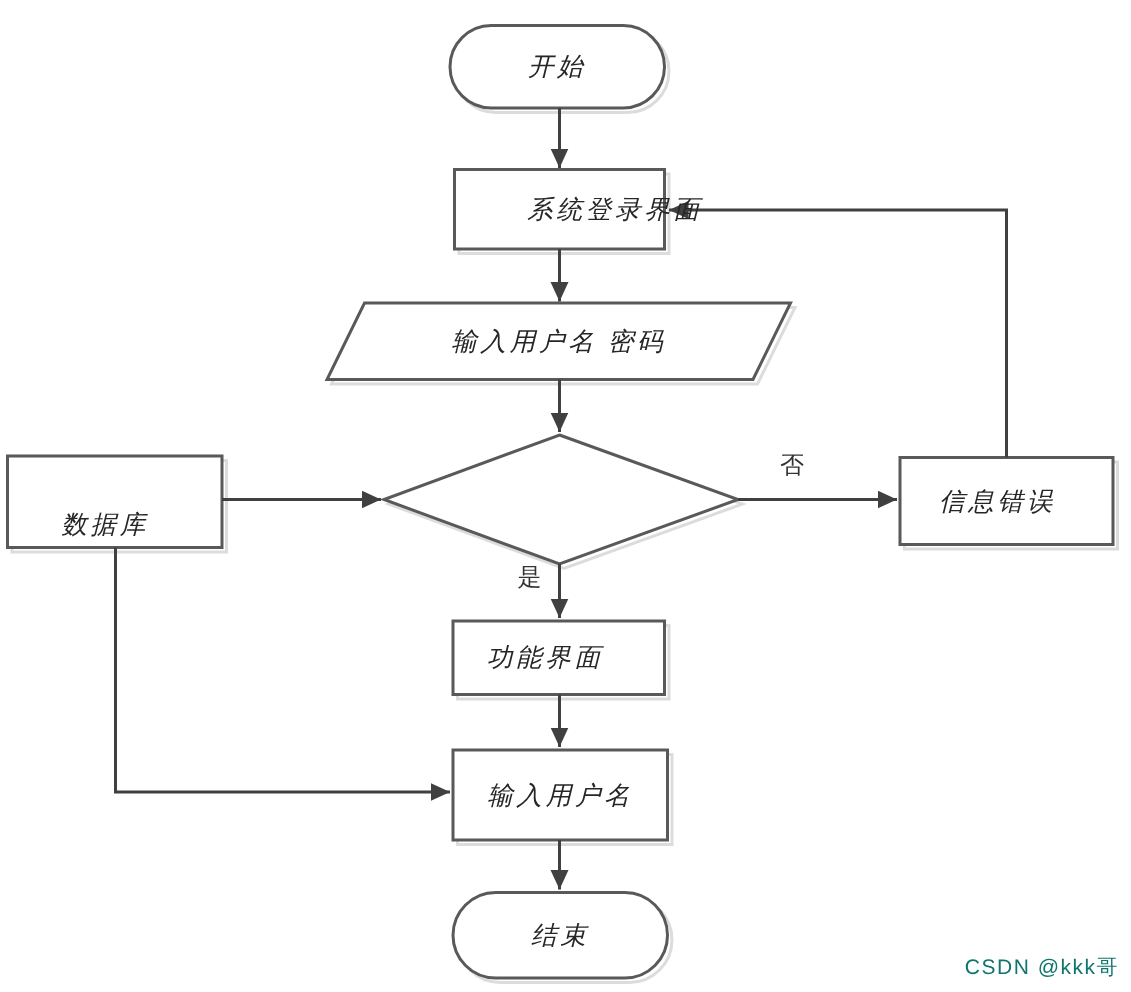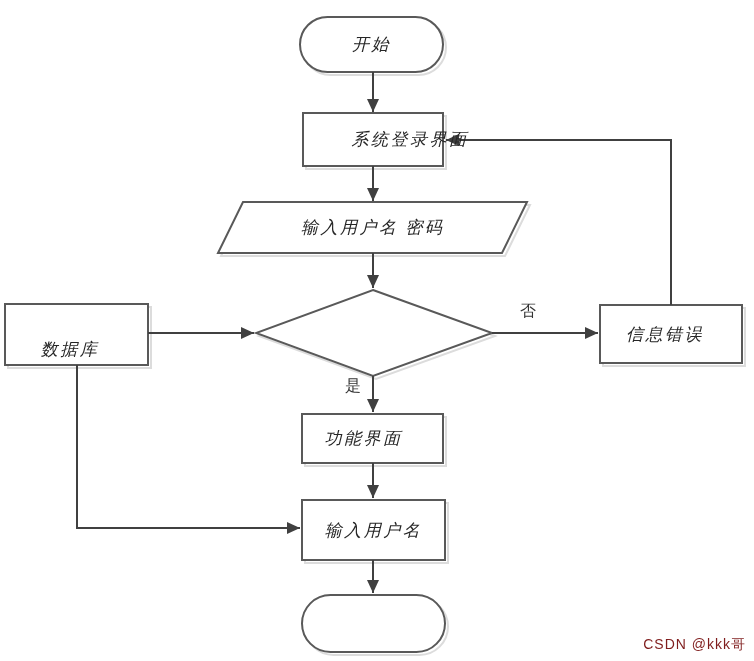--- a/index.html
+++ b/index.html
@@ -32,21 +32,21 @@
     color: #333333;
     font-size: 16px;
     line-height: 1;
     z-index: 2;
     text-align: center;
   }
   .watermark {
     position: absolute;
     right: 8px;
     bottom: 7px;
-    color: #7f1d1d;
+    color: #0f766e;
     font-size: 14px;
     letter-spacing: 1px;
     font-family: "Liberation Sans", "DejaVu Sans", sans-serif;
     z-index: 2;
   }
 </style>
 </head>
 <body>
 
 <div class="stage">
@@ -123,20 +123,21 @@
 
 
   <div class="node-label" style="left:5px;top:319px;width:130px;height:61px;">数据库</div>
 
   <div class="node-label" style="left:600px;top:305px;width:130px;height:58px;">信息错误</div>
 
   <div class="node-label" style="left:302px;top:414px;width:123px;height:49px;">功能界面</div>
 
   <div class="node-label" style="left:302px;top:500px;width:143px;height:60px;">输入用户名</div>
 
+  <div class="node-label" style="left:302px;top:595px;width:143px;height:57px;">结束</div>
 
   <div class="edge-label" style="left:515px;top:303px;width:26px;">否</div>
 
   <div class="edge-label" style="left:340px;top:378px;width:26px;">是</div>
 
   <div class="watermark">CSDN @kkk哥</div>
 
 </div>
 
 </body></html>

